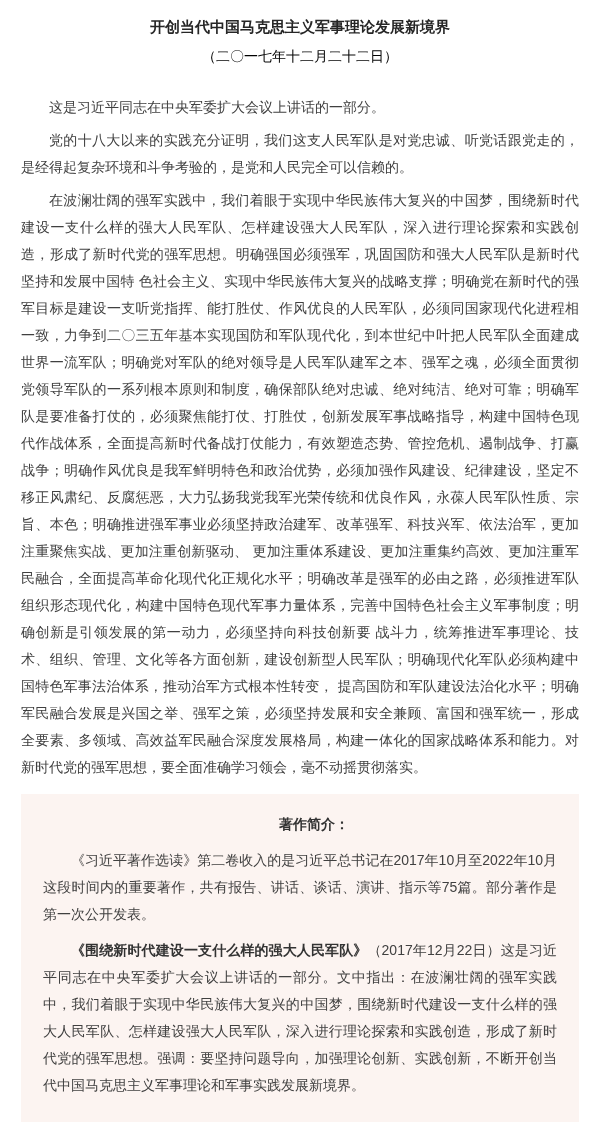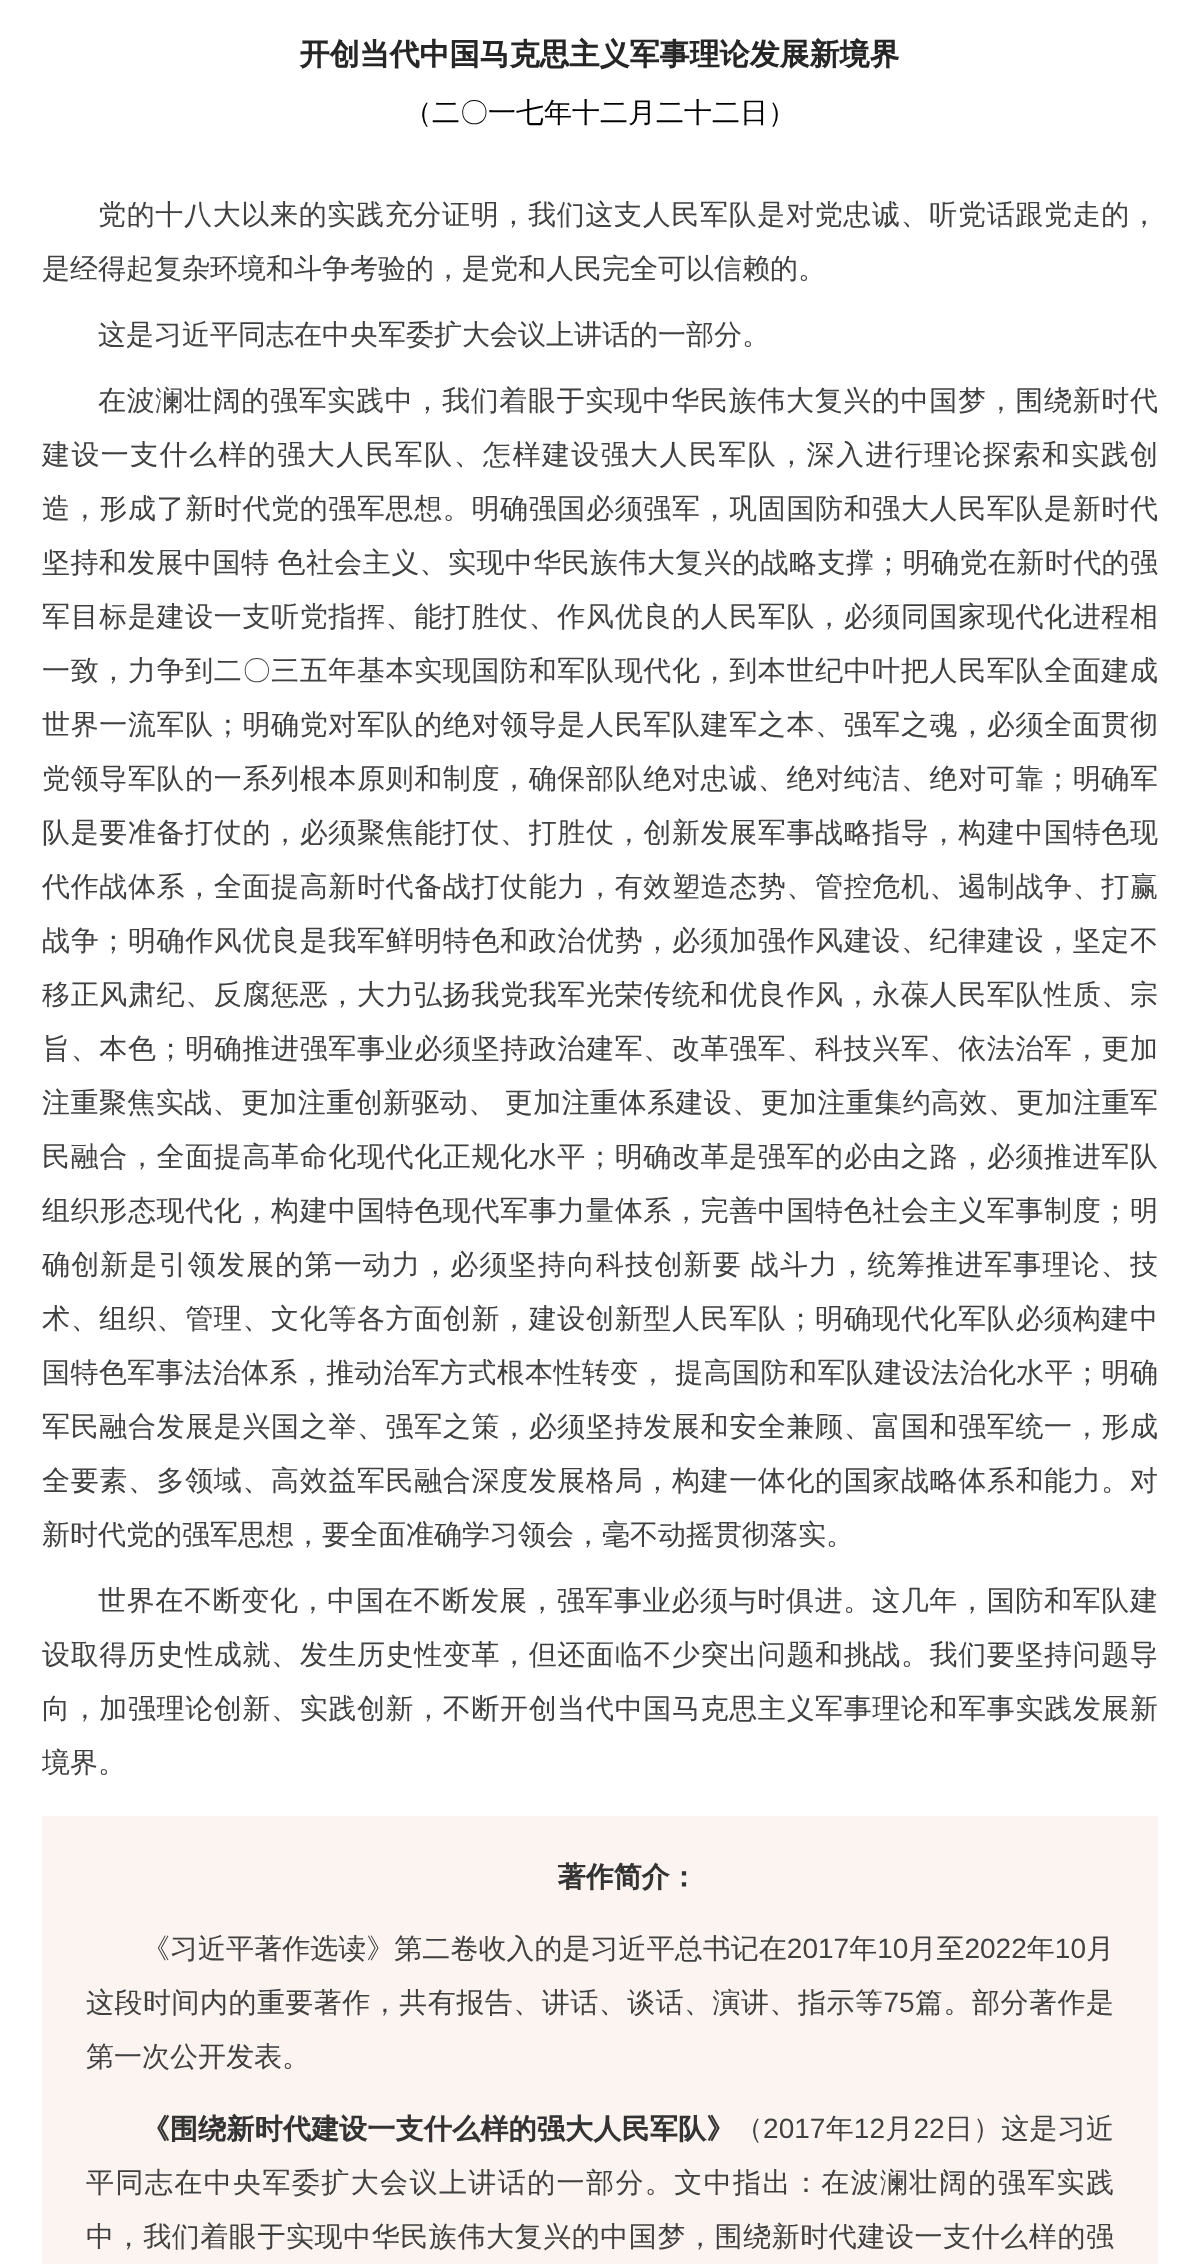--- a/index.html
+++ b/index.html
@@ -33,24 +33,23 @@
   .intro-box .para b { color:#333333; }
 </style>
 </head>
 <body>
 
 <div class="page">
 
   <h1 class="title">开创当代中国马克思主义军事理论发展新境界</h1>
   <div class="date">（二〇一七年十二月二十二日）</div>
 
+  <p class="para">这是习近平同志在中央军委扩大会议上讲话的一部分。</p>
   <p class="para">党的十八大以来的实践充分证明，我们这支人民军队是对党忠诚、听党话跟党走的，是经得起复杂环境和斗争考验的，是党和人民完全可以信赖的。</p>
-  <p class="para">这是习近平同志在中央军委扩大会议上讲话的一部分。</p>
   <p class="para">在波澜壮阔的强军实践中，我们着眼于实现中华民族伟大复兴的中国梦，围绕新时代建设一支什么样的强大人民军队、怎样建设强大人民军队，深入进行理论探索和实践创造，形成了新时代党的强军思想。明确强国必须强军，巩固国防和强大人民军队是新时代坚持和发展中国特 色社会主义、实现中华民族伟大复兴的战略支撑；明确党在新时代的强军目标是建设一支听党指挥、能打胜仗、作风优良的人民军队，必须同国家现代化进程相一致，力争到二〇三五年基本实现国防和军队现代化，到本世纪中叶把人民军队全面建成世界一流军队；明确党对军队的绝对领导是人民军队建军之本、强军之魂，必须全面贯彻党领导军队的一系列根本原则和制度，确保部队绝对忠诚、绝对纯洁、绝对可靠；明确军队是要准备打仗的，必须聚焦能打仗、打胜仗，创新发展军事战略指导，构建中国特色现代作战体系，全面提高新时代备战打仗能力，有效塑造态势、管控危机、遏制战争、打赢战争；明确作风优良是我军鲜明特色和政治优势，必须加强作风建设、纪律建设，坚定不移正风肃纪、反腐惩恶，大力弘扬我党我军光荣传统和优良作风，永葆人民军队性质、宗旨、本色；明确推进强军事业必须坚持政治建军、改革强军、科技兴军、依法治军，更加注重聚焦实战、更加注重创新驱动、 更加注重体系建设、更加注重集约高效、更加注重军民融合，全面提高革命化现代化正规化水平；明确改革是强军的必由之路，必须推进军队组织形态现代化，构建中国特色现代军事力量体系，完善中国特色社会主义军事制度；明确创新是引领发展的第一动力，必须坚持向科技创新要 战斗力，统筹推进军事理论、技术、组织、管理、文化等各方面创新，建设创新型人民军队；明确现代化军队必须构建中国特色军事法治体系，推动治军方式根本性转变， 提高国防和军队建设法治化水平；明确军民融合发展是兴国之举、强军之策，必须坚持发展和安全兼顾、富国和强军统一，形成全要素、多领域、高效益军民融合深度发展格局，构建一体化的国家战略体系和能力。对新时代党的强军思想，要全面准确学习领会，毫不动摇贯彻落实。</p>
-  <p class="para">世界在不断变化，中国在不断发展，强军事业必须与时俱进。这几年，国防和军队建设取得历史性成就、发生历史性变革，但还面临不少突出问题和挑战。我们要坚持问题导向，加强理论创新、实践创新，不断开创当代中国马克思主义军事理论和军事实践发展新境界。</p>
 
   <div class="intro-box">
     <div class="intro-heading">著作简介：</div>
     <p class="para">《习近平著作选读》第二卷收入的是习近平总书记在2017年10月至2022年10月这段时间内的重要著作，共有报告、讲话、谈话、演讲、指示等75篇。部分著作是第一次公开发表。</p>
     <p class="para"><b>《围绕新时代建设一支什么样的强大人民军队》</b><span>（2017年12月22日）这是习近平同志在中央军委扩大会议上讲话的一部分。文中指出：在波澜壮阔的强军实践中，我们着眼于实现中华民族伟大复兴的中国梦，围绕新时代建设一支什么样的强大人民军队、怎样建设强大人民军队，深入进行理论探索和实践创造，形成了新时代党的强军思想。强调：要坚持问题导向，加强理论创新、实践创新，不断开创当代中国马克思主义军事理论和军事实践发展新境界。</span></p>
   </div>
 
 </div>
 
 </body></html>

